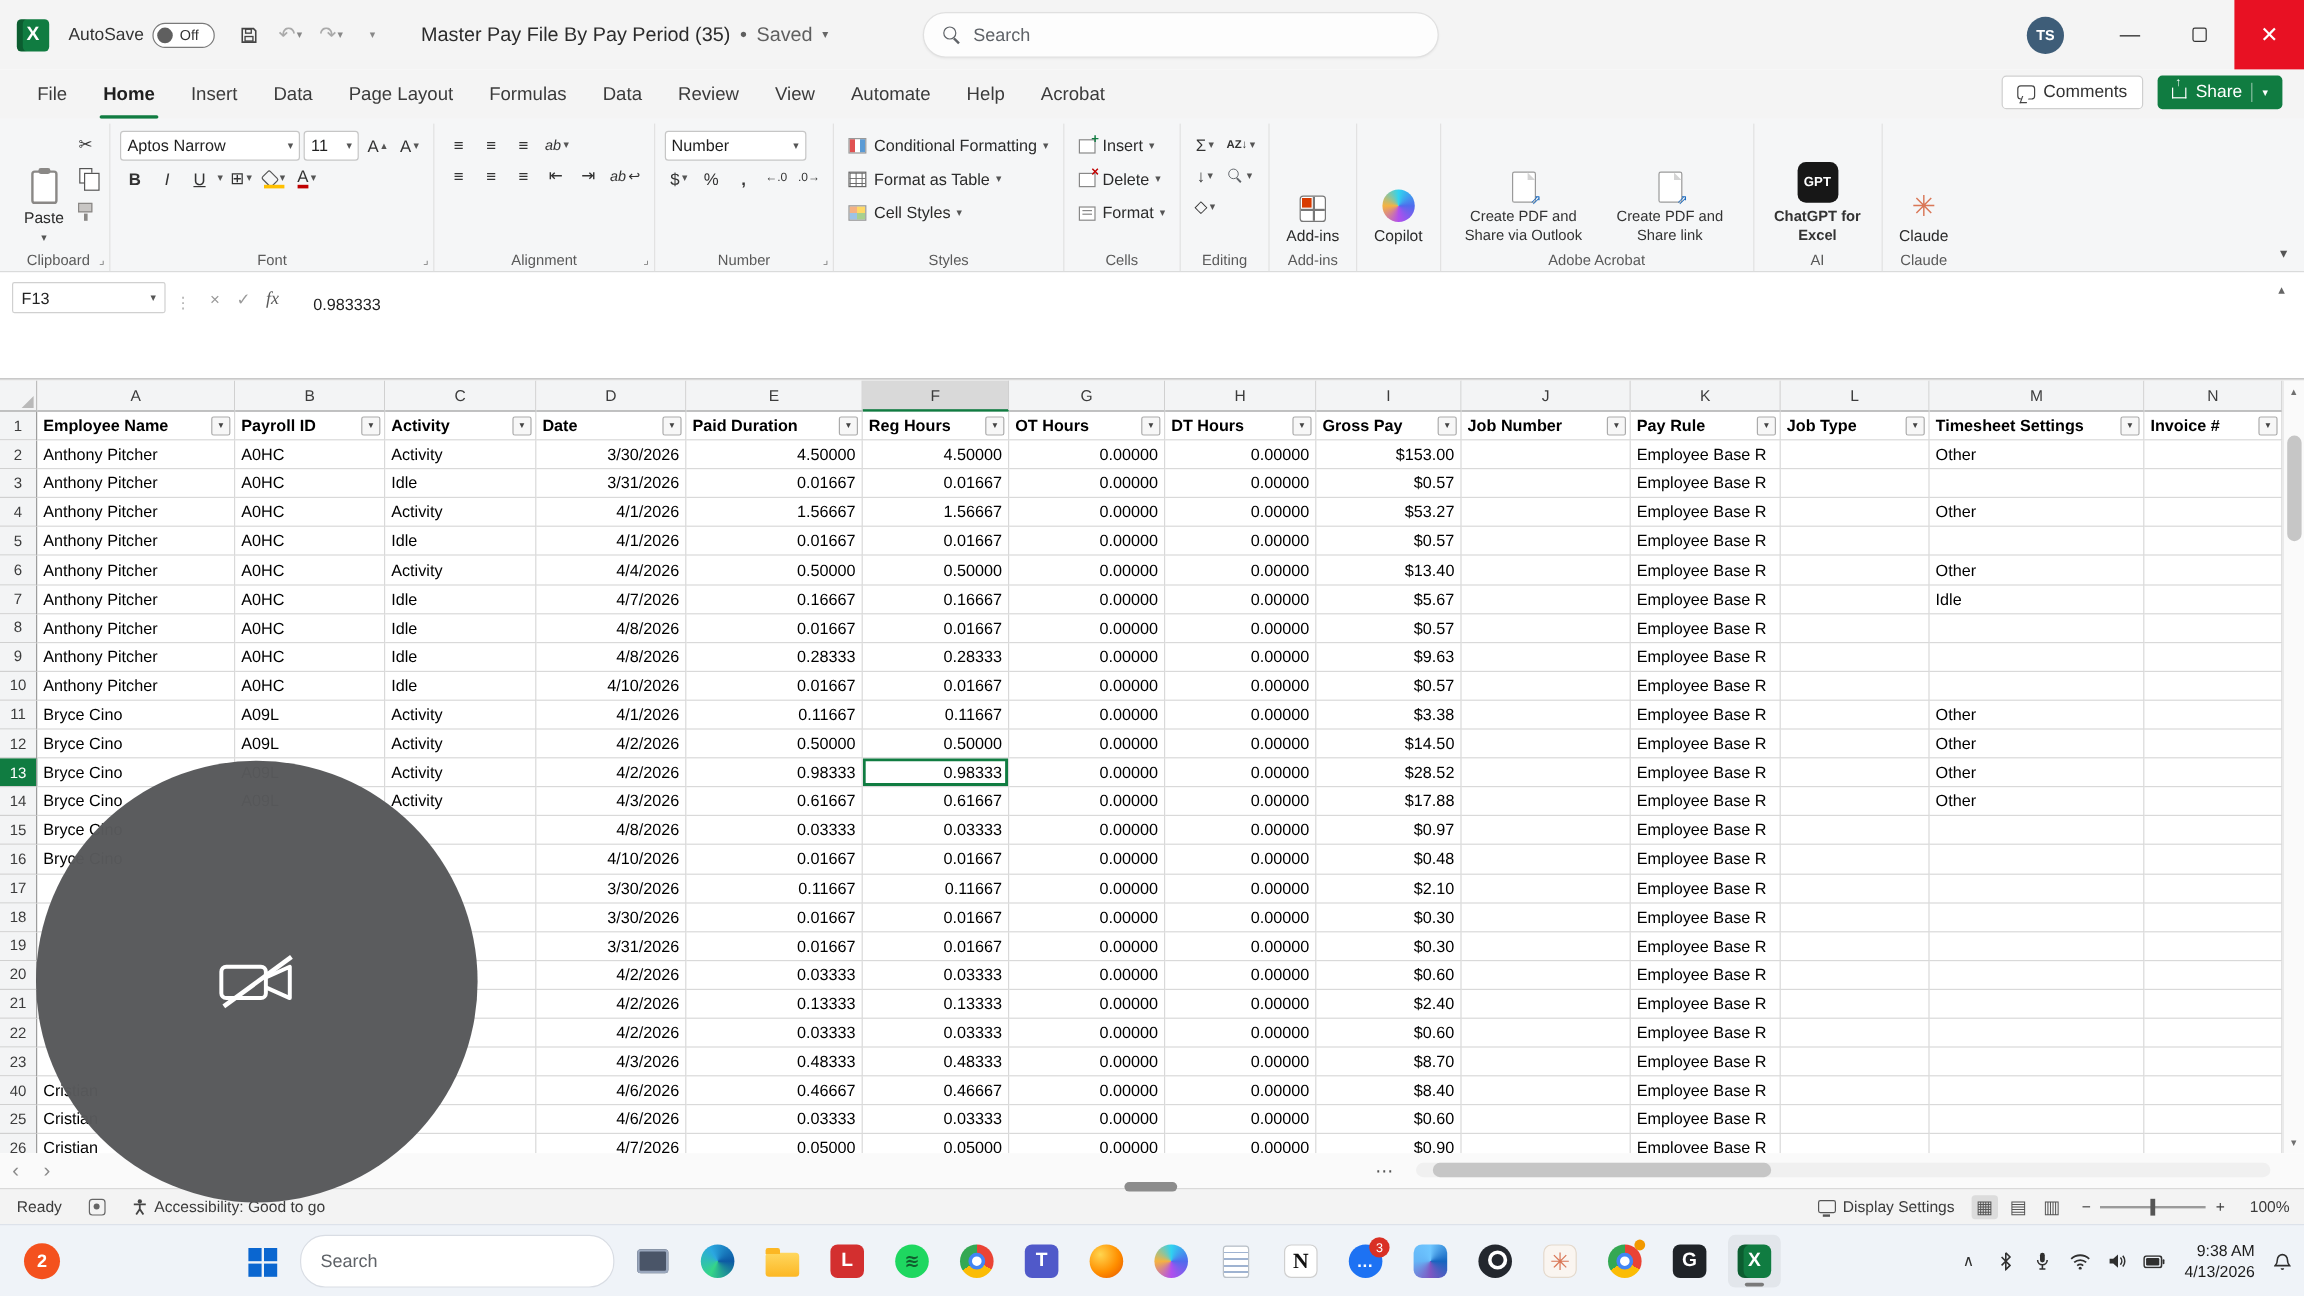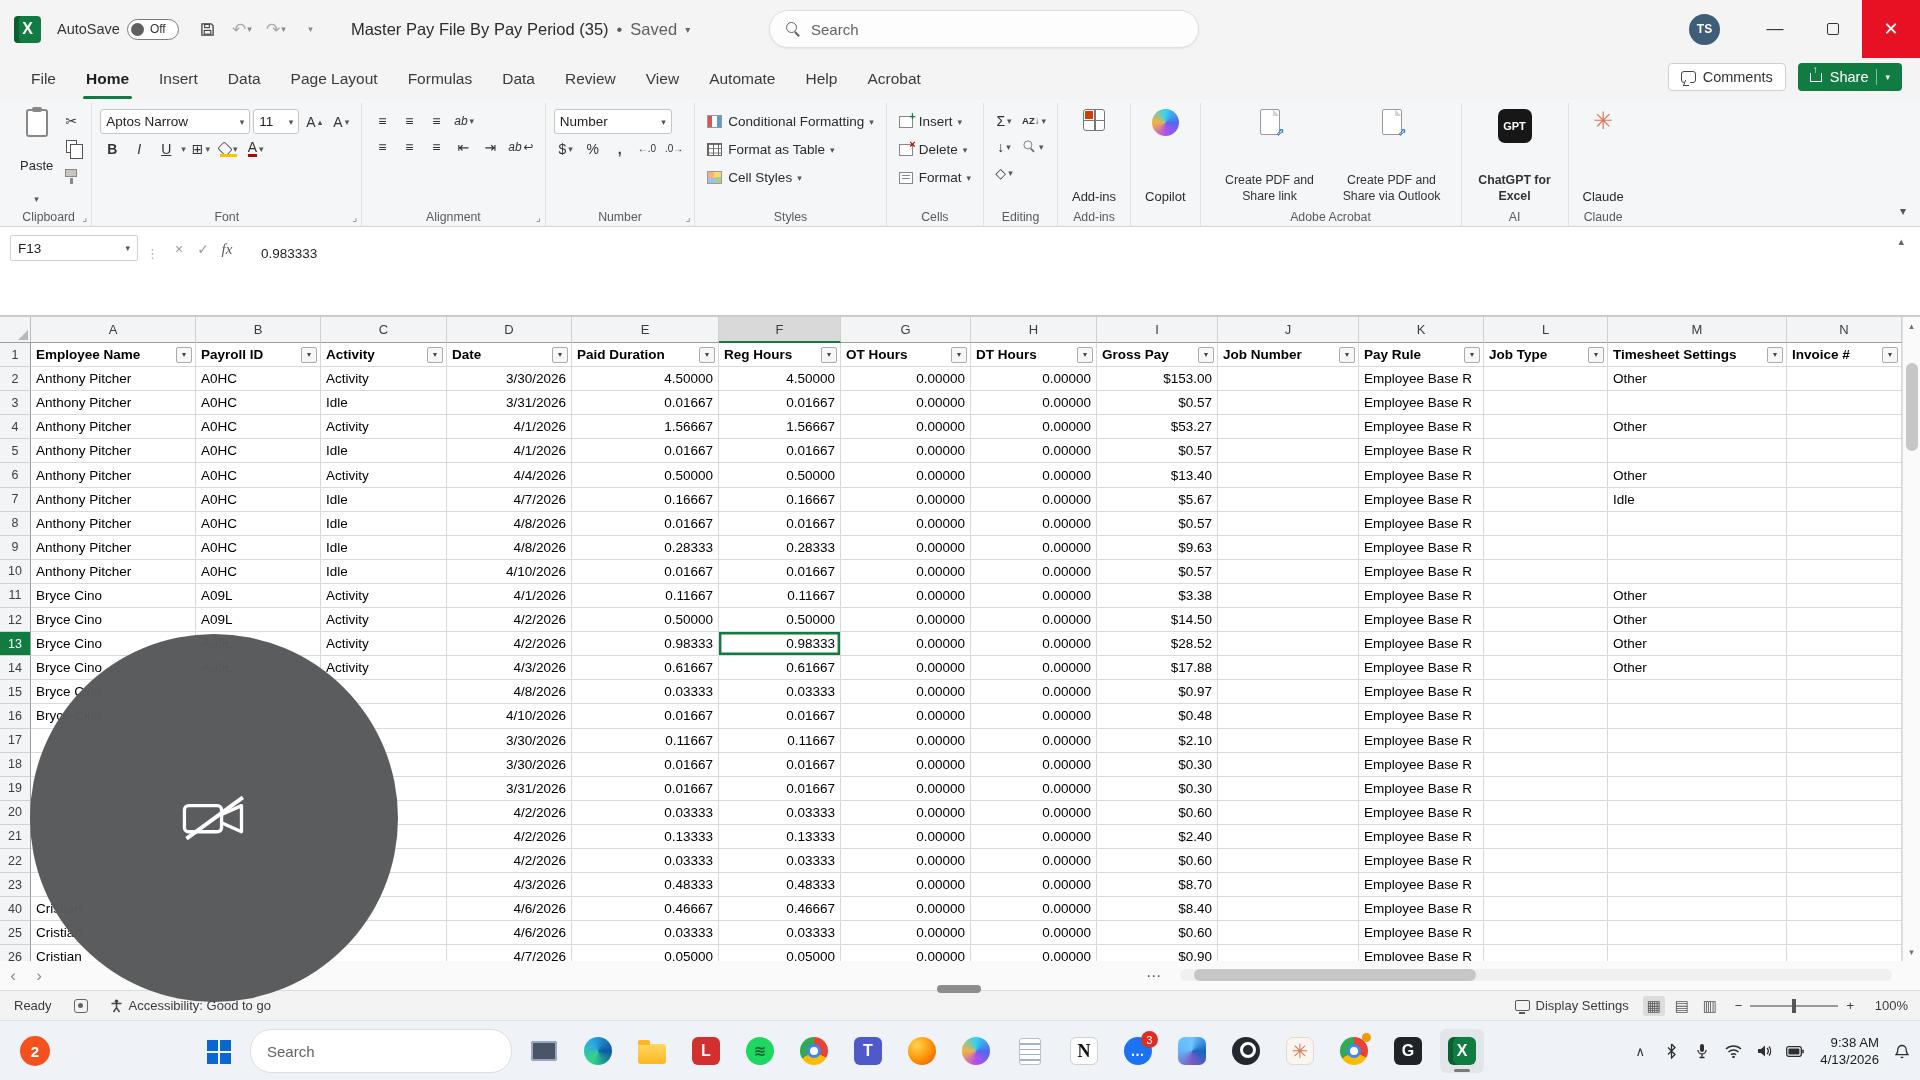--- a/index.html
+++ b/index.html
@@ -54,21 +54,21 @@
   .share-ico { width:12px; height:9px; border:1.5px solid #fff; border-top:none; position:relative; display:inline-block; }
   .share-ico::after { content:"↑"; position:absolute; left:2px; top:-9px; font-size:10px; color:#fff; }
   .share-div { width:1px; height:16px; background:rgba(255,255,255,.5); }
   .share-chev { font-size:9px; }
 
   
   .ribbon { height:128px; background:#f5f6f7; border-bottom:1px solid #d4d4d4; display:flex; padding:4px 6px 0 6px; position:relative; }
   .rgroup { position:relative; border-right:1px solid #e2e2e2; padding:2px 8px 18px 8px; display:flex; }
   .glabel { position:absolute; bottom:2px; left:0; right:0; text-align:center; font-size:12.3px; color:#5a5a5a; white-space:nowrap; }
   .launcher { position:absolute; bottom:3px; right:4px; font-size:10px; color:#777; }
-  .bigbtn { display:flex; flex-direction:column; align-items:center; justify-content:space-between; gap:4px; padding:4px 6px; border-radius:4px; font-size:13px; color:#2b2b2b; }
+  .bigbtn { display:flex; flex-direction:column; align-items:center; justify-content:flex-end; gap:4px; padding:4px 6px; border-radius:4px; font-size:13px; color:#2b2b2b; }
   .chev { font-size:9px; color:#555; }
   .icol { display:flex; flex-direction:column; gap:3px; justify-content:flex-start; padding-top:4px; }
   .irow { display:flex; gap:3px; align-items:center; }
   .ibtn { min-width:24px; height:23px; padding:0 3px; display:flex; align-items:center; justify-content:center; gap:2px;
           border-radius:3px; font-size:14px; color:#333; }
   .combo { height:25px; background:#fff; border:1px solid #c6c6c6; border-radius:3px; display:flex; align-items:center;
            padding:0 5px; font-size:13.5px; color:#1f1f1f; gap:6px; }
   .combo .chev { margin-left:auto; }
   .clip-ico { width:22px; height:28px; border:2px solid #8a8886; border-radius:3px; position:relative; background:#fff; }
   .clip-ico::before { content:""; position:absolute; left:4px; top:-4px; width:10px; height:5px; background:#8a8886; border-radius:2px; }
@@ -486,25 +486,25 @@
       <div class="bigbtn">
         <span class="copilot-ico"></span>
         <span>Copilot</span>
       </div>
       <div class="glabel"></div>
     </div>
 
     <div class="rgroup">
       <div class="bigbtn">
         <span class="pdf-ico"></span>
-        <span class="two-line">Create PDF and Share link</span>
+        <span class="two-line">Create PDF and Share via Outlook</span>
       </div>
       <div class="bigbtn">
         <span class="pdf-ico"></span>
-        <span class="two-line">Create PDF and Share via Outlook</span>
+        <span class="two-line">Create PDF and Share link</span>
       </div>
       <div class="glabel">Adobe Acrobat</div>
     </div>
 
     <div class="rgroup">
       <div class="bigbtn">
         <span class="gpt-ico">GPT</span>
         <span class="two-line" style="width:78px;font-weight:bold;">ChatGPT for Excel</span>
       </div>
       <div class="glabel">AI</div>

